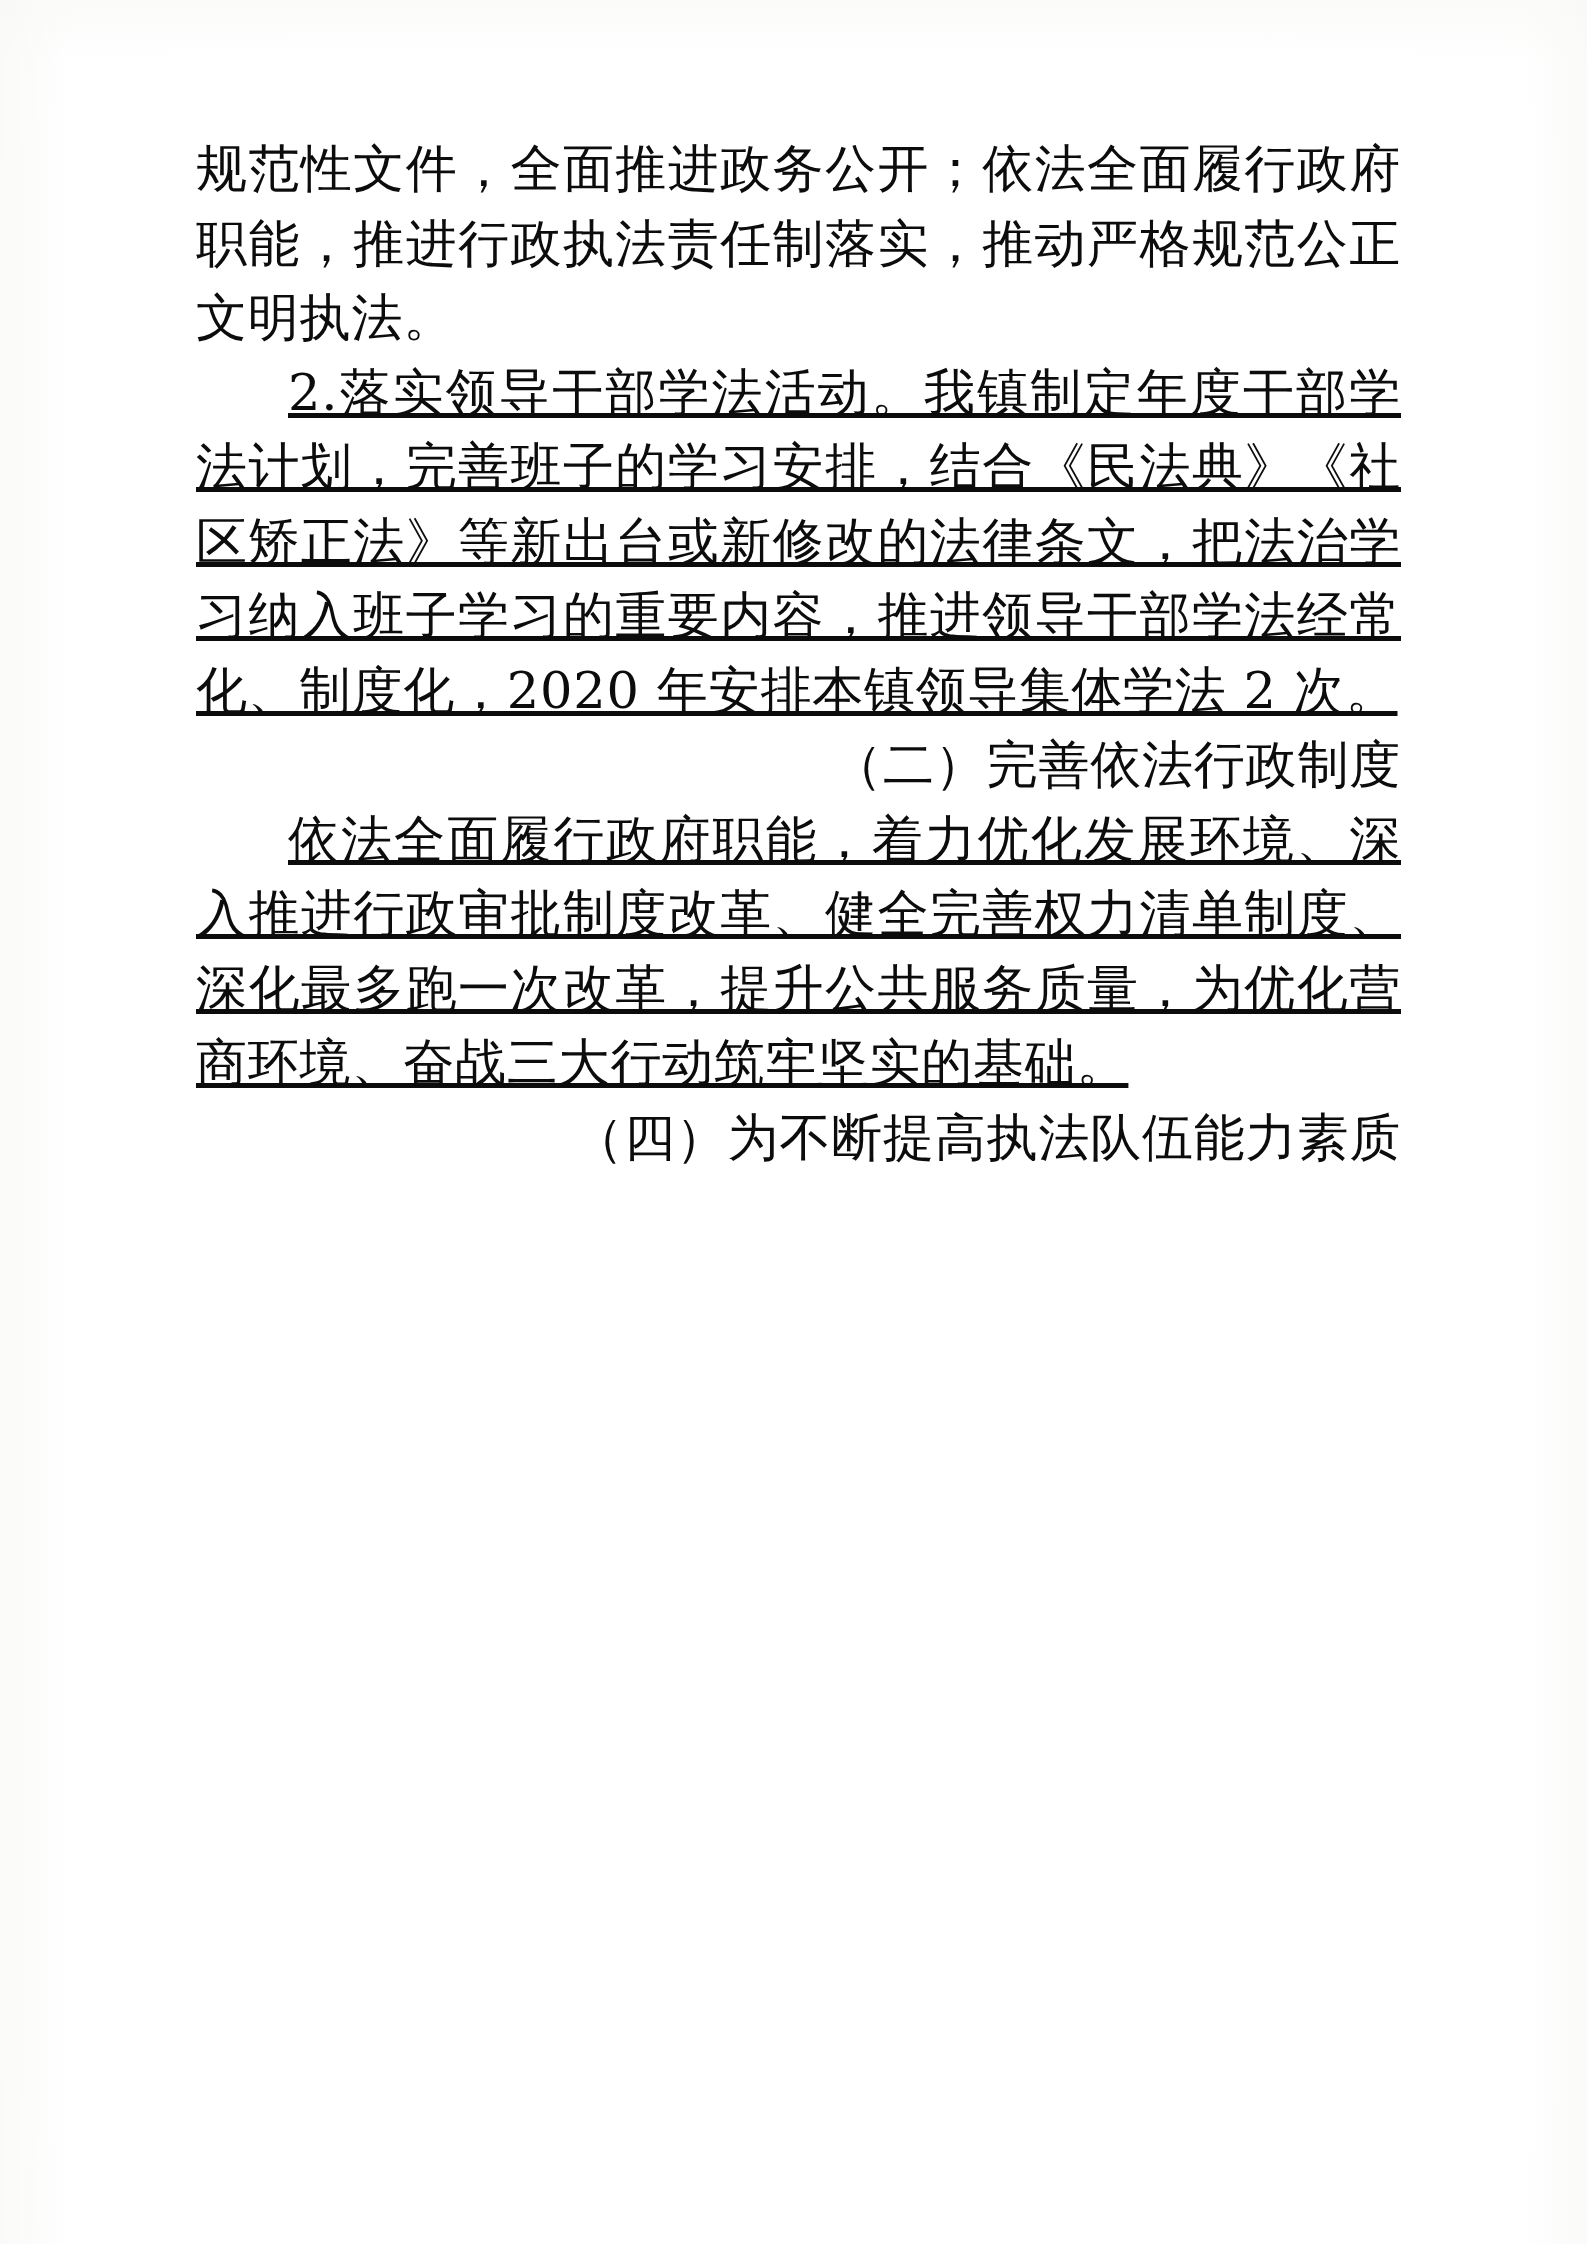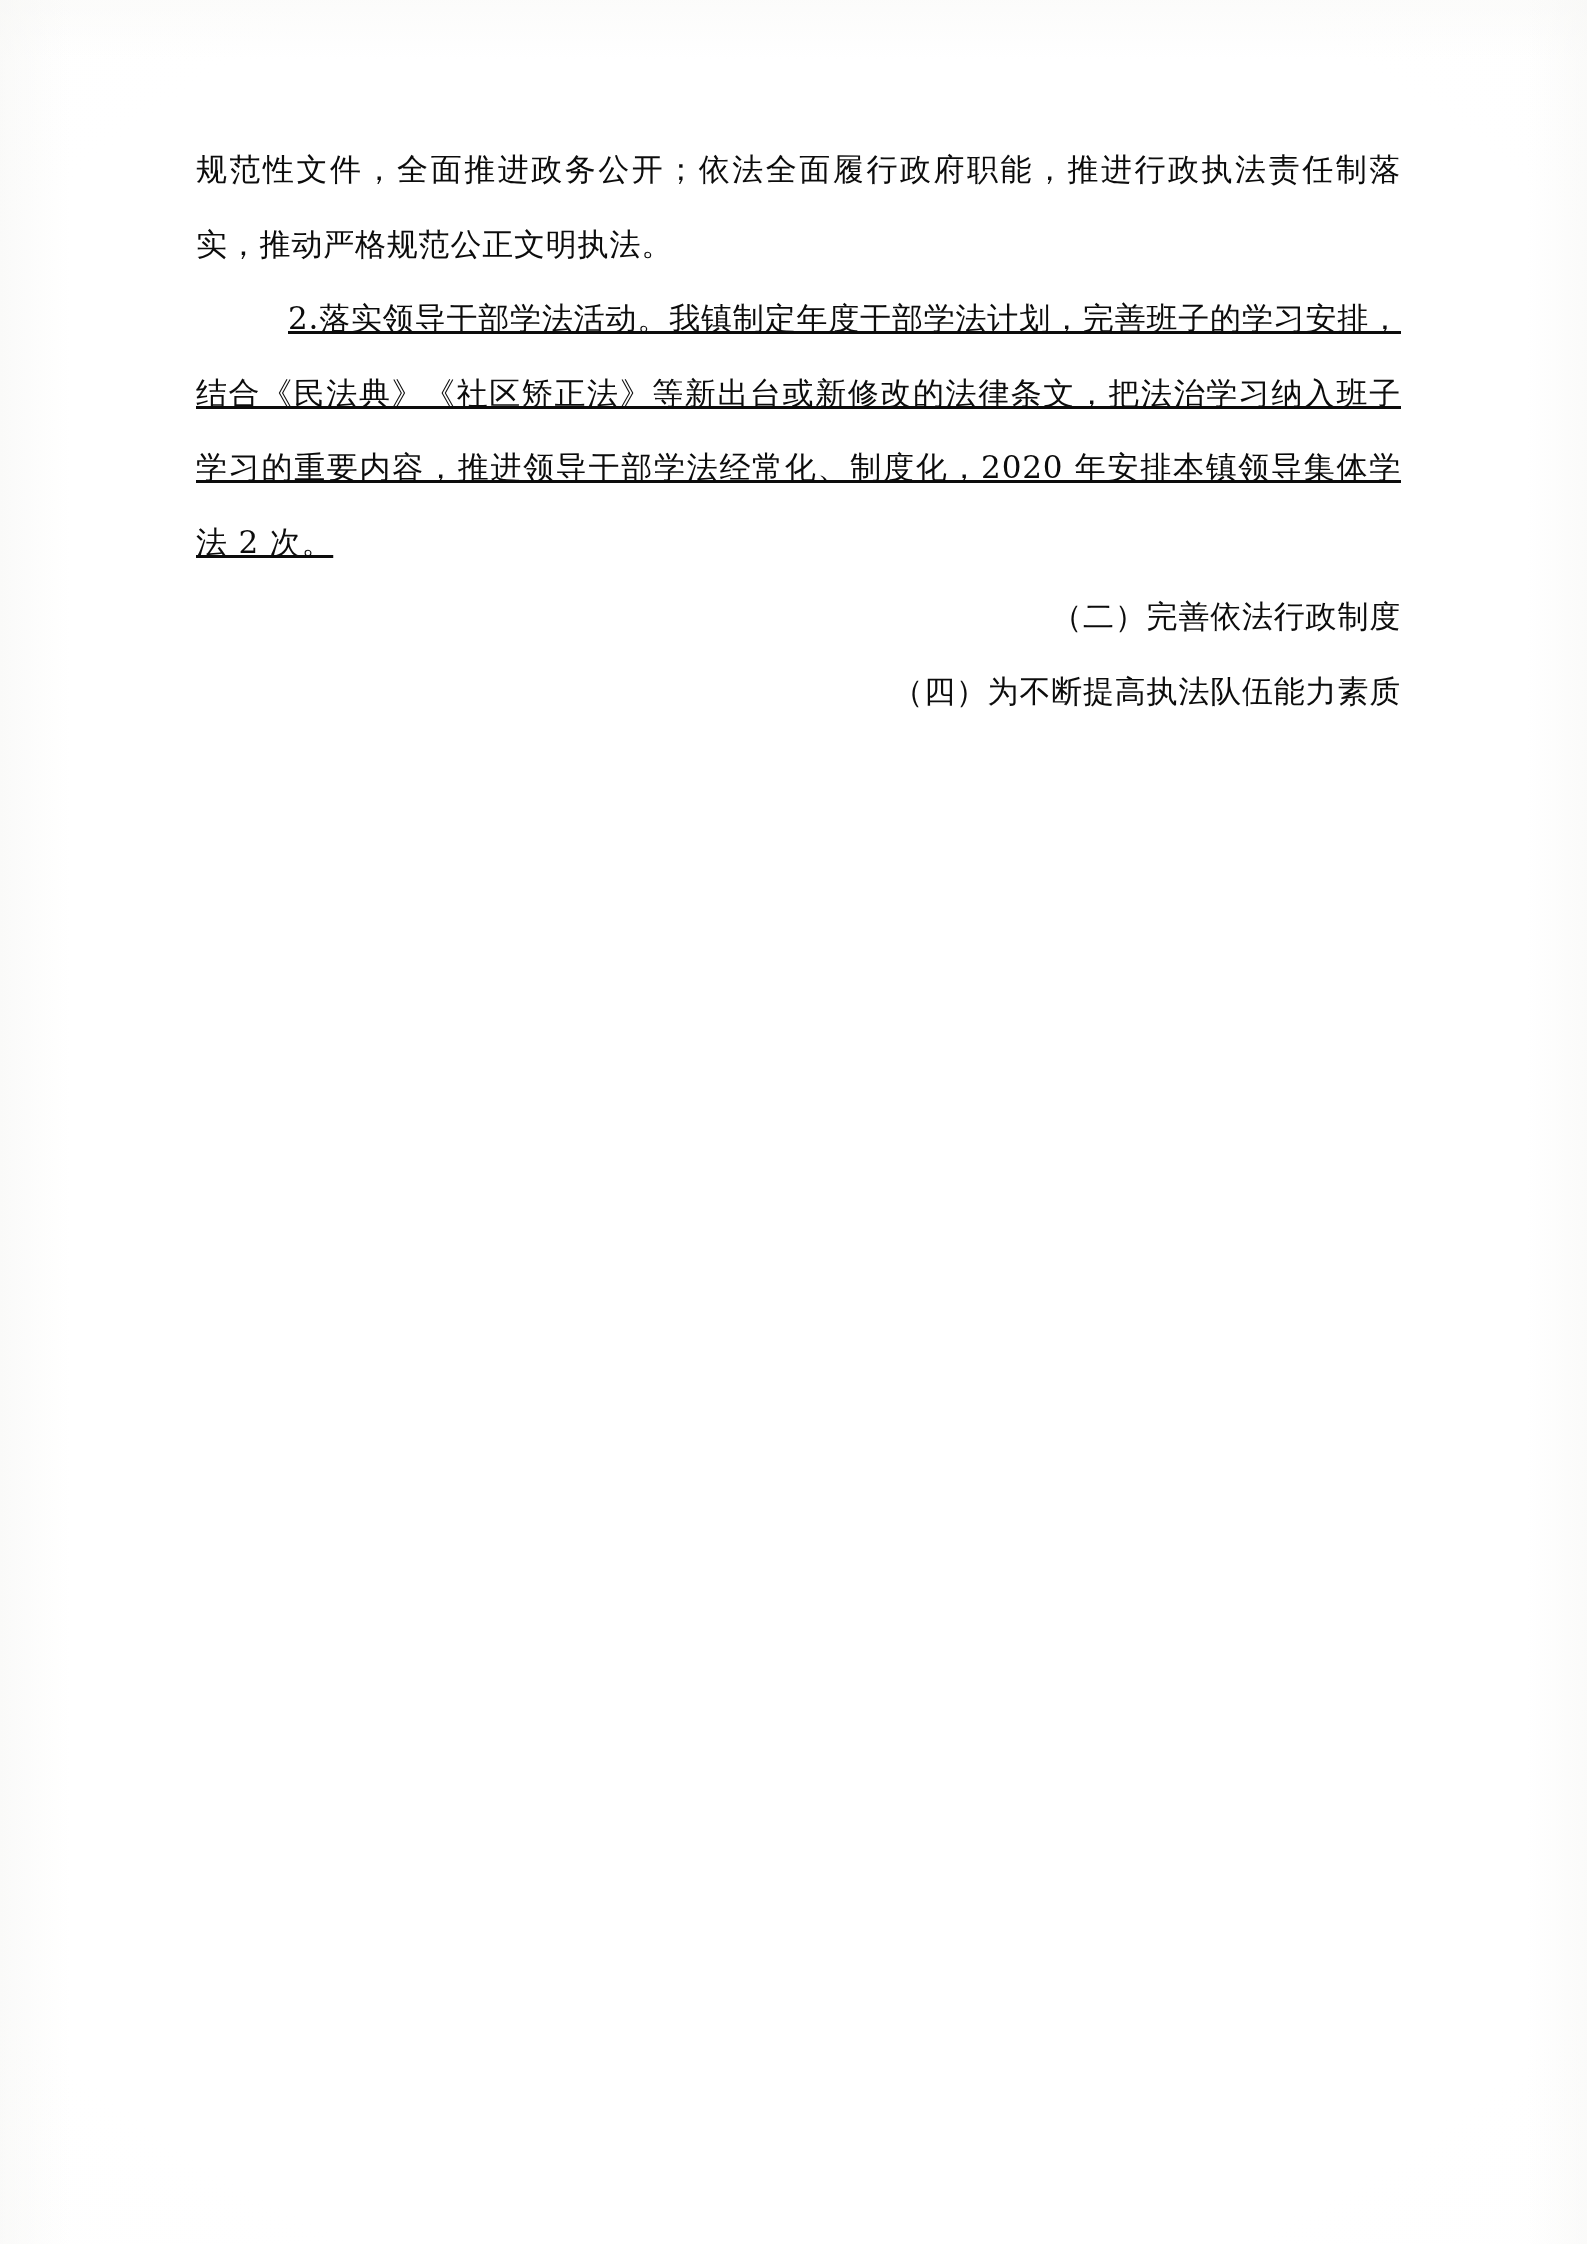--- a/index.html
+++ b/index.html
@@ -35,21 +35,21 @@
   #body-text {
     position: absolute;
     left: 196px;
     top: 132px;
     width: 1205px;
   }
 
   p.para {
     margin: 0;
     font-family: "DejaVu Serif", "Liberation Serif", serif;
-    font-size: 31px;
+    font-size: 51px;
     line-height: 74.5px;
     color: #131313;
     text-align: justify;
     text-justify: inter-character;
     letter-spacing: 0.8px;
     text-indent: 0;
     -webkit-font-smoothing: antialiased;
   }
 
   p.indent {
@@ -75,20 +75,21 @@
   <div id="scan-tint"></div>
 
   <div id="body-text">
 
     <p class="para">规范性文件，全面推进政务公开；依法全面履行政府职能，推进行政执法责任制落实，推动严格规范公正文明执法。</p>
 
     <p class="para indent">2.落实领导干部学法活动。我镇制定年度干部学法计划，完善班子的学习安排，结合《民法典》《社区矫正法》等新出台或新修改的法律条文，把法治学习纳入班子学习的重要内容，推进领导干部学法经常化、制度化，2020 年安排本镇领导集体学法 2 次。</p>
 
     <p class="para heading">（二）完善依法行政制度</p>
 
+    <p class="para indent">依法全面履行政府职能，着力优化发展环境、深入推进行政审批制度改革、健全完善权力清单制度、深化最多跑一次改革，提升公共服务质量，为优化营商环境、奋战三大行动筑牢坚实的基础。</p>
 
 
 
     <p class="para heading">（四）为不断提高执法队伍能力素质</p>
 
   </div>
 
 </div>
 
 </body></html>

